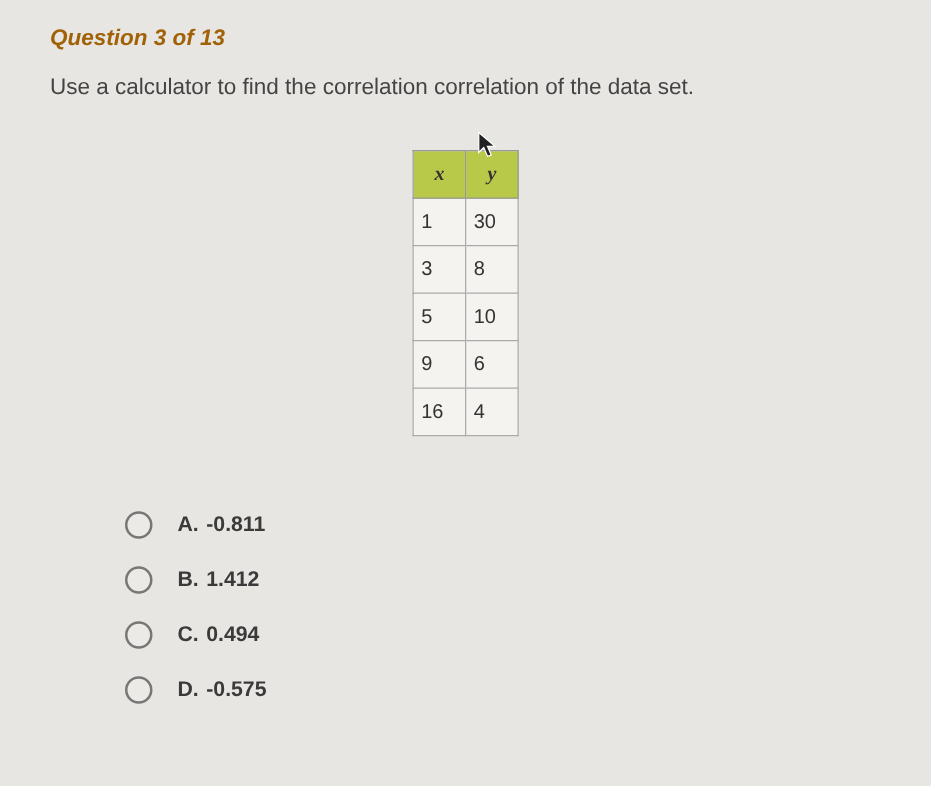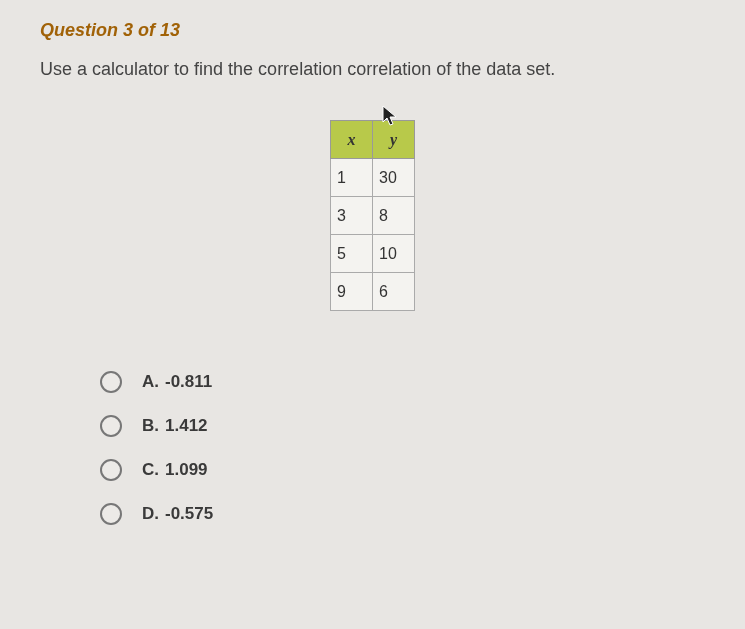--- a/index.html
+++ b/index.html
@@ -121,38 +121,42 @@
         <td>8</td>
       </tr>
       <tr>
         <td>5</td>
         <td>10</td>
       </tr>
       <tr>
         <td>9</td>
         <td>6</td>
       </tr>
+      <tr>
+        <td>16</td>
+        <td>4</td>
+      </tr>
     </tbody>
   </table>
 </div>
 
 <div class="options">
   <div class="option-row">
     <div class="radio"></div>
     <span class="option-letter">A.</span>
     <span class="option-text">-0.811</span>
   </div>
   <div class="option-row">
     <div class="radio"></div>
     <span class="option-letter">B.</span>
     <span class="option-text">1.412</span>
   </div>
   <div class="option-row">
     <div class="radio"></div>
     <span class="option-letter">C.</span>
-    <span class="option-text">1.099</span>
+    <span class="option-text">0.494</span>
   </div>
   <div class="option-row">
     <div class="radio"></div>
     <span class="option-letter">D.</span>
     <span class="option-text">-0.575</span>
   </div>
 </div>
 
 </body></html>

